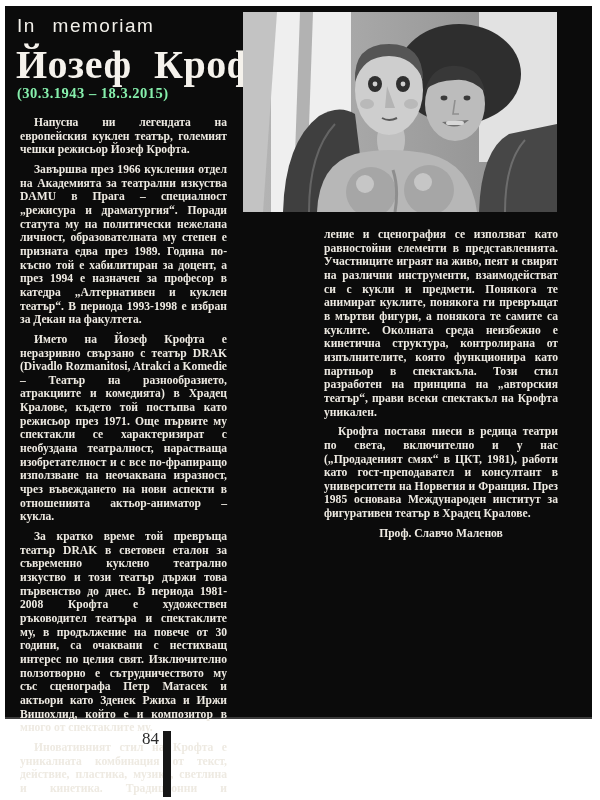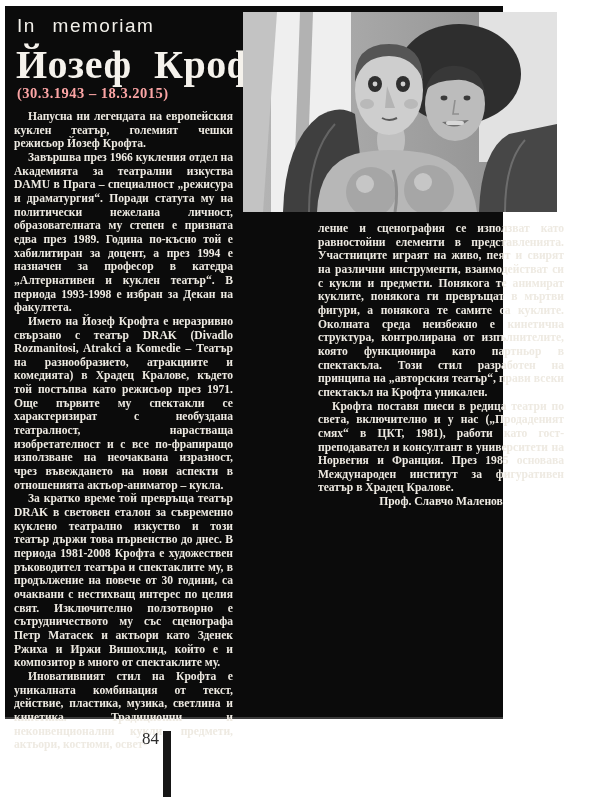--- a/index.html
+++ b/index.html
@@ -4,56 +4,56 @@
 <style>
   html,body{margin:0;padding:0;}
   body{
     width:600px;height:800px;
     background:#ffffff;
     position:relative;
     overflow:hidden;
     font-family:"Liberation Serif", serif;
   }
   .memorial-block{
-    position:absolute;left:5px;top:6px;width:498px;height:711px;
+    position:absolute;left:5px;top:6px;width:587px;height:711px;
     background:#0b0b0b;
     border-bottom:2px solid #3c3c3c;
   }
   .kicker{
     position:absolute;left:12px;top:9px;
     font-family:"Liberation Sans", sans-serif;
     font-weight:400;
     font-size:19px;color:#f2f0ea;
     letter-spacing:1.5px;word-spacing:10px;
   }
   .page-title{
     position:absolute;left:11px;top:42px;
     font-size:40px;font-weight:bold;color:#f5f2ec;
     letter-spacing:0.5px;word-spacing:12px;
     line-height:34px;
   }
   .life-dates{
     position:absolute;left:12px;top:79px;
-    font-size:14.5px;font-weight:bold;color:#fca5a5;
+    font-size:14.5px;font-weight:bold;color:#86efac;
     letter-spacing:0.5px;
   }
   .photo-frame{
     position:absolute;left:238px;top:6px;width:314px;height:200px;
     background:#9a9a9a;overflow:hidden;
   }
   .photo-frame svg{display:block;}
   .col{
     position:absolute;
     font-size:11.6px;line-height:13.65px;
     font-weight:bold;color:#eeeae2;
     text-align:justify;
   }
   .col-left{left:9px;top:104px;width:219px;}
   .col-right{left:313px;top:216px;width:246px;}
-  .col p{margin:0;padding:0;}
+  .col p{margin:6px;padding:0;}
   .col p.indent{text-indent:14px;}
   .signature{
     margin-top:6px;
     text-align:center;
     padding-right:2px;
   }
   .page-number{
     position:absolute;left:115px;top:729px;width:44px;
     text-align:right;
     font-size:17px;color:#2b2b2b;font-family:"Liberation Serif", serif;

